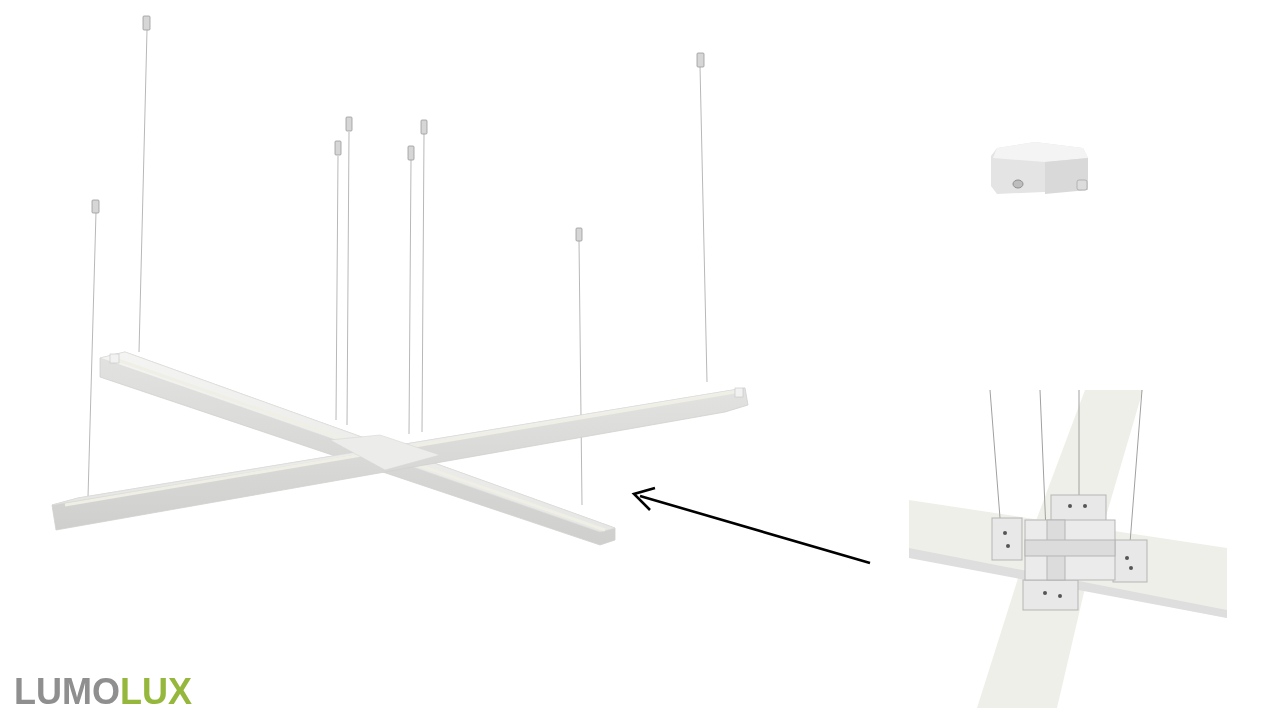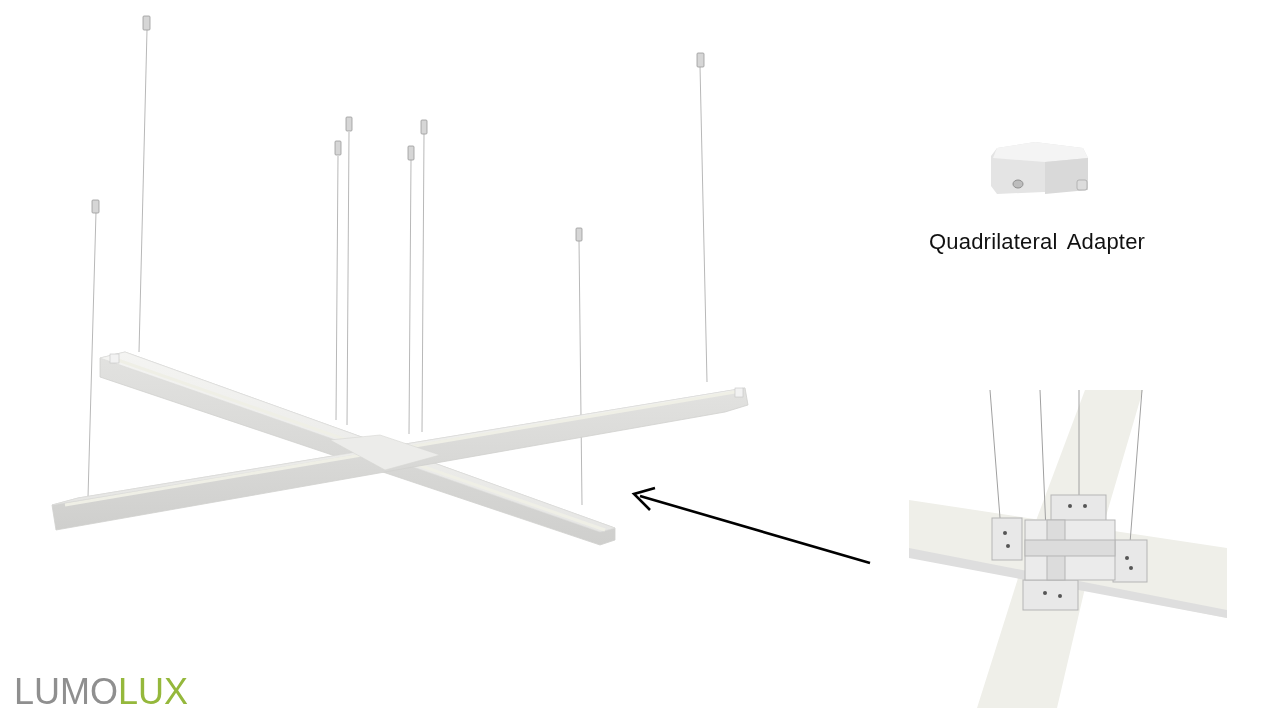--- a/index.html
+++ b/index.html
@@ -1,19 +1,19 @@
 <!DOCTYPE html>
 <html><head>
 <meta charset="utf-8">
 <style>
   html,body{margin:0;padding:0;background:#ffffff;}
   body{width:1280px;height:720px;position:relative;overflow:hidden;font-family:"Liberation Sans",sans-serif;}
   .stage{position:absolute;left:0;top:0;width:1280px;height:720px;}
   .caption{position:absolute;left:929px;top:229px;font-size:22px;color:#111;letter-spacing:0.2px;word-spacing:4px;white-space:nowrap;}
-  .logo{position:absolute;left:14px;top:672px;font-size:36px;font-weight:normal;letter-spacing:0px;line-height:40px;white-space:nowrap;text-align:right;}
+  .logo{position:absolute;left:14px;top:672px;font-size:36px;font-weight:bold;letter-spacing:0px;line-height:40px;white-space:nowrap;text-align:right;}
   .logo .a{color:#8f8f8f;}
   .logo .b{color:#95b83c;}
 </style>
 </head>
 <body>
 
 <div class="stage">
 
   <svg width="1280" height="720" style="position:absolute;left:0;top:0">
     <defs>
@@ -73,21 +73,20 @@
   </svg>
 
   <svg width="110" height="70" style="position:absolute;left:985px;top:138px">
     <polygon points="12,10 50,4 98,10 103,20 103,52 12,56 6,48 6,18" fill="#e4e4e4"></polygon>
     <polygon points="12,10 50,4 98,10 103,20 60,24 8,20" fill="#f4f4f4"></polygon>
     <polygon points="60,24 103,20 103,52 60,56" fill="#d9d9d9"></polygon>
     <ellipse cx="33" cy="46" rx="5" ry="4" fill="#bdbdbd" stroke="#8f8f8f" stroke-width="1"></ellipse>
     <rect x="92" y="42" width="10" height="10" rx="2" fill="#dcdcdc" stroke="#aaa" stroke-width="0.8"></rect>
   </svg>
 
-  <div class="caption">Quadrilateral  Adapter</div>
 
   <svg width="330" height="330" style="position:absolute;left:905px;top:388px">
 
     <polygon points="180,2 238,2 180,200 152,320 72,320 132,130" fill="#efefe9"></polygon>
 
     <polygon points="4,112 322,160 322,230 4,168" fill="#efefe9"></polygon>
     <polygon points="4,160 322,222 322,230 4,170" fill="#dedede"></polygon>
 
     <g stroke="#a0a0a0" stroke-width="1">
       <line x1="85" y1="2" x2="95" y2="130"></line>

